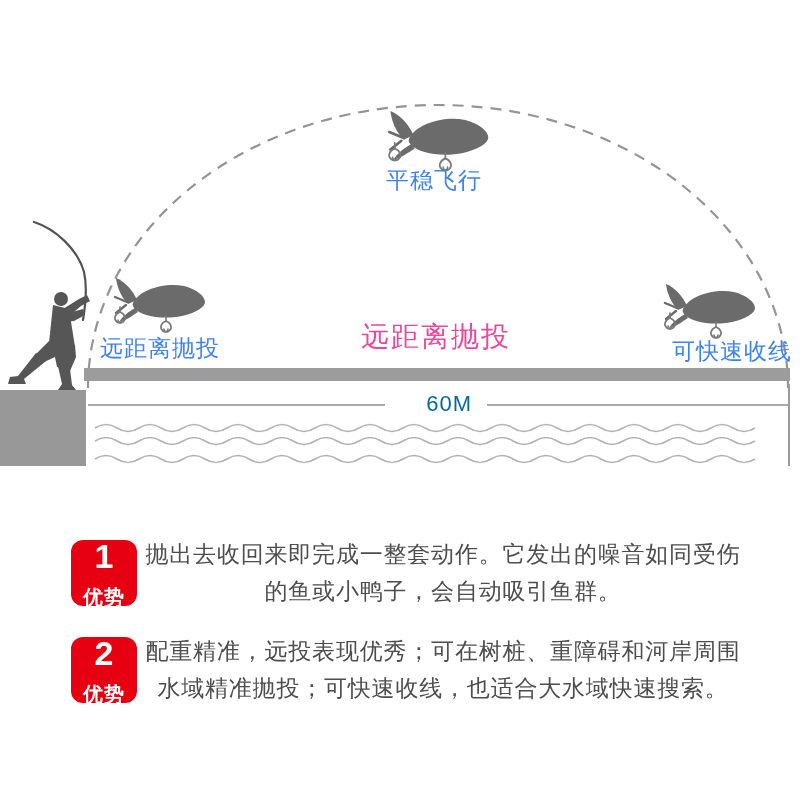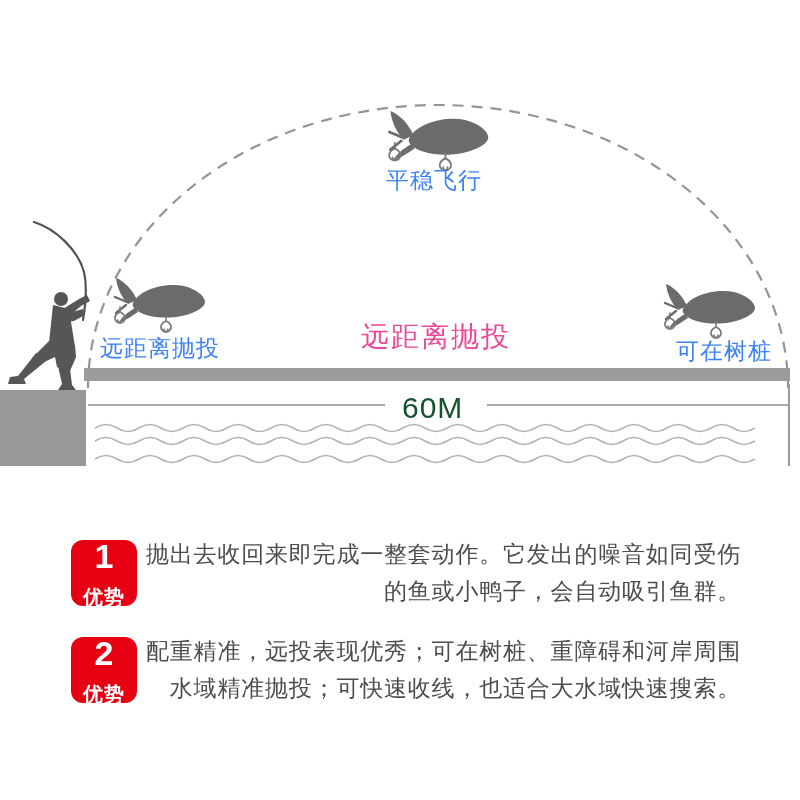--- a/index.html
+++ b/index.html
@@ -1,28 +1,28 @@
 <!DOCTYPE html>
 <html><head>
 <meta charset="utf-8">
 <style>
   html,body{margin:0;padding:0;background:#ffffff;}
   body{font-family:"Liberation Sans","DejaVu Sans",sans-serif;}
   .canvas{position:relative;width:800px;height:800px;background:#ffffff;overflow:hidden;}
   .scene-svg{position:absolute;left:0;top:0;}
   .lbl{position:absolute;color:#3b82f6;font-size:23px;letter-spacing:1px;text-align:center;white-space:nowrap;}
   .lbl-center{position:absolute;color:#ec4899;font-size:28px;font-weight:500;letter-spacing:2px;text-align:center;white-space:nowrap;}
-  .lbl-distance{position:absolute;color:#14532d;font-size:30px;letter-spacing:1px;text-align:left;white-space:nowrap;}
+  .lbl-distance{position:absolute;color:#0369a1;font-size:22px;letter-spacing:1px;text-align:right;white-space:nowrap;}
   .adv-row{position:absolute;display:flex;align-items:flex-start;}
   .adv-badge{width:66px;height:66px;background:#e60012;border-radius:12px;color:#ffffff;
              display:flex;flex-direction:column;align-items:center;justify-content:center;flex:none;}
   .adv-num{font-size:34px;font-weight:700;line-height:1;}
   .adv-tag{font-size:20px;font-weight:600;line-height:1;margin-top:14px;letter-spacing:1px;}
   .adv-text{margin-left:8px;margin-top:-4px;width:596px;font-size:23px;line-height:37px;
-            color:#4d4d4d;letter-spacing:0.8px;text-align:right;}
+            color:#4d4d4d;letter-spacing:0.8px;text-align:center;}
 </style>
 </head>
 <body>
 
 <div class="canvas">
 
   <svg class="scene-svg" width="800" height="510" viewBox="0 0 800 510">
     <defs>
       <g id="treble-hook" stroke="#7a7a7a" stroke-width="1.6" fill="none" stroke-linecap="round">
         <path d="M7,0 L7,5"></path>
@@ -72,21 +72,21 @@
     <use href="#lure-shape" transform="translate(386,110) scale(1.1)"></use>
     <use href="#lure-shape" transform="translate(662,283)"></use>
   </svg>
 
   <div class="lbl" style="left:382px;top:165px;width:104px;">平稳飞行</div>
 
   <div class="lbl" style="left:100px;top:333px;width:104px;">远距离抛投</div>
 
   <div class="lbl-center" style="left:351px;top:318px;width:170px;">远距离抛投</div>
 
-  <div class="lbl" style="left:672px;top:336px;width:104px;">可在树桩</div>
+  <div class="lbl" style="left:672px;top:336px;width:104px;">可快速收线</div>
 
   <div class="lbl-distance" style="left:402px;top:391px;width:70px;">60M</div>
 
   <div class="adv-row" style="left:71px;top:540px;">
     <div class="adv-badge">
       <div class="adv-num">1</div>
       <div class="adv-tag">优势</div>
     </div>
     <div class="adv-text">抛出去收回来即完成一整套动作。它发出的噪音如同受伤的鱼或小鸭子，会自动吸引鱼群。</div>
   </div>

